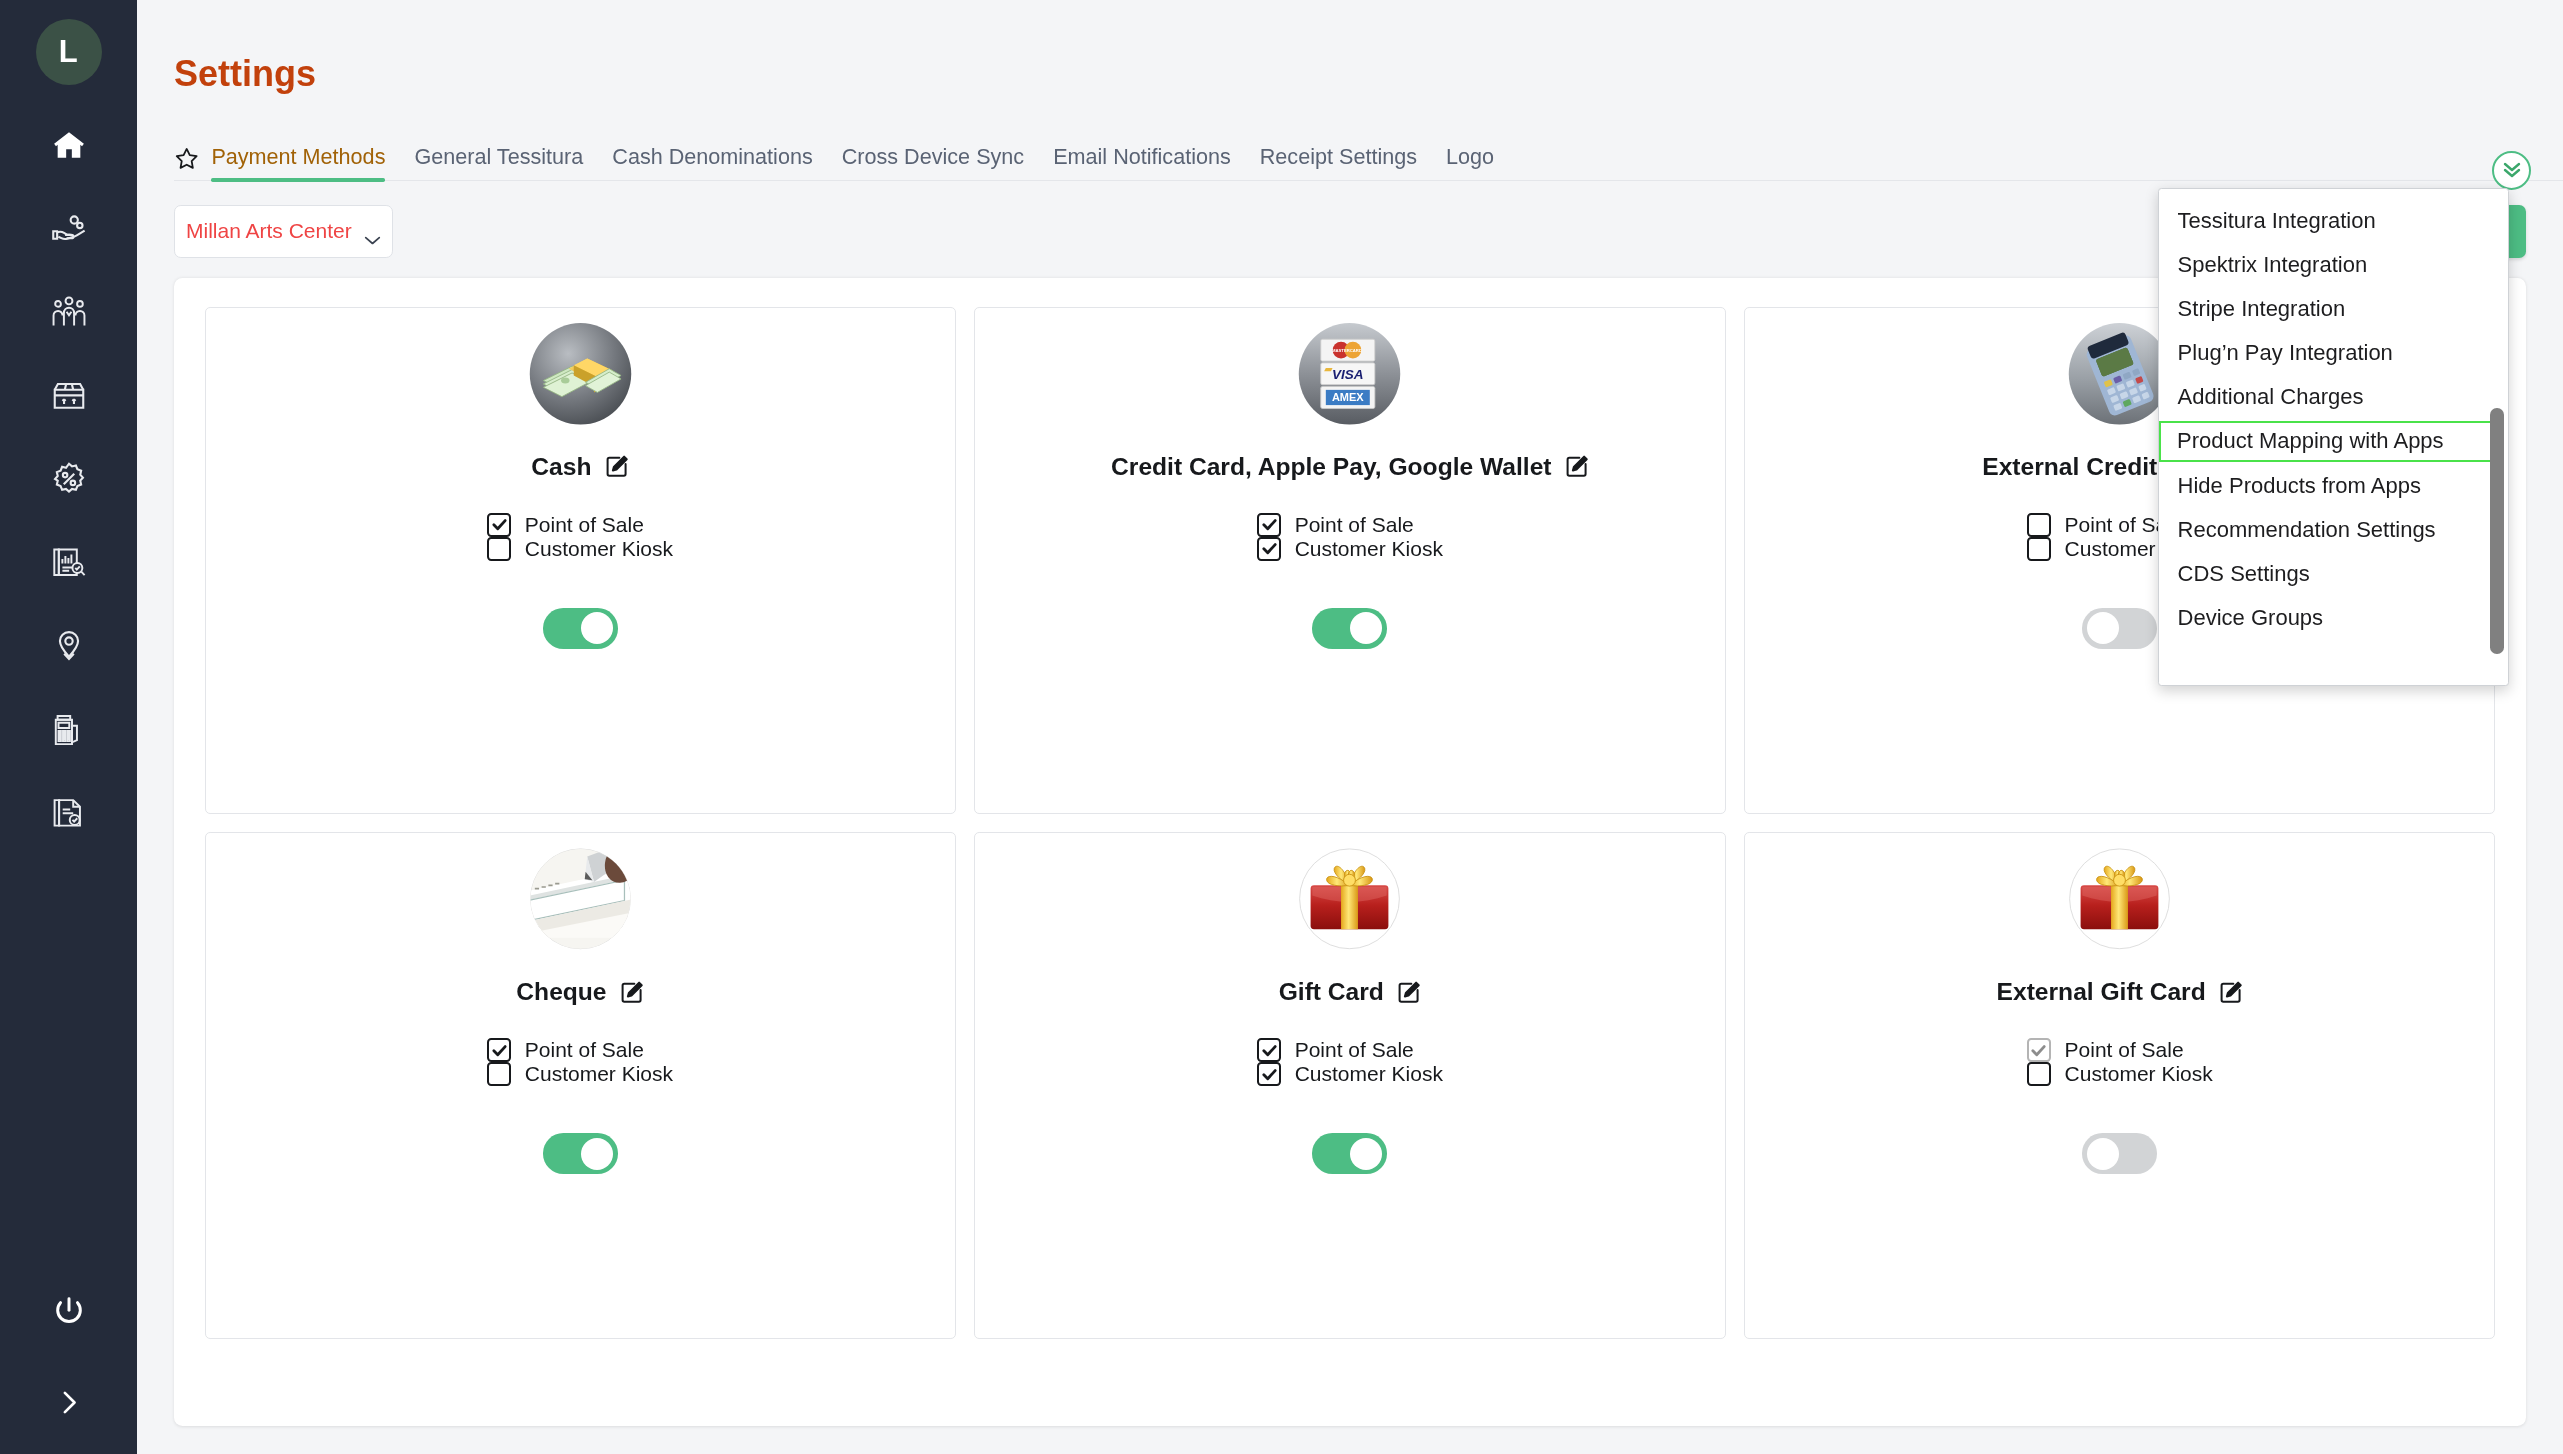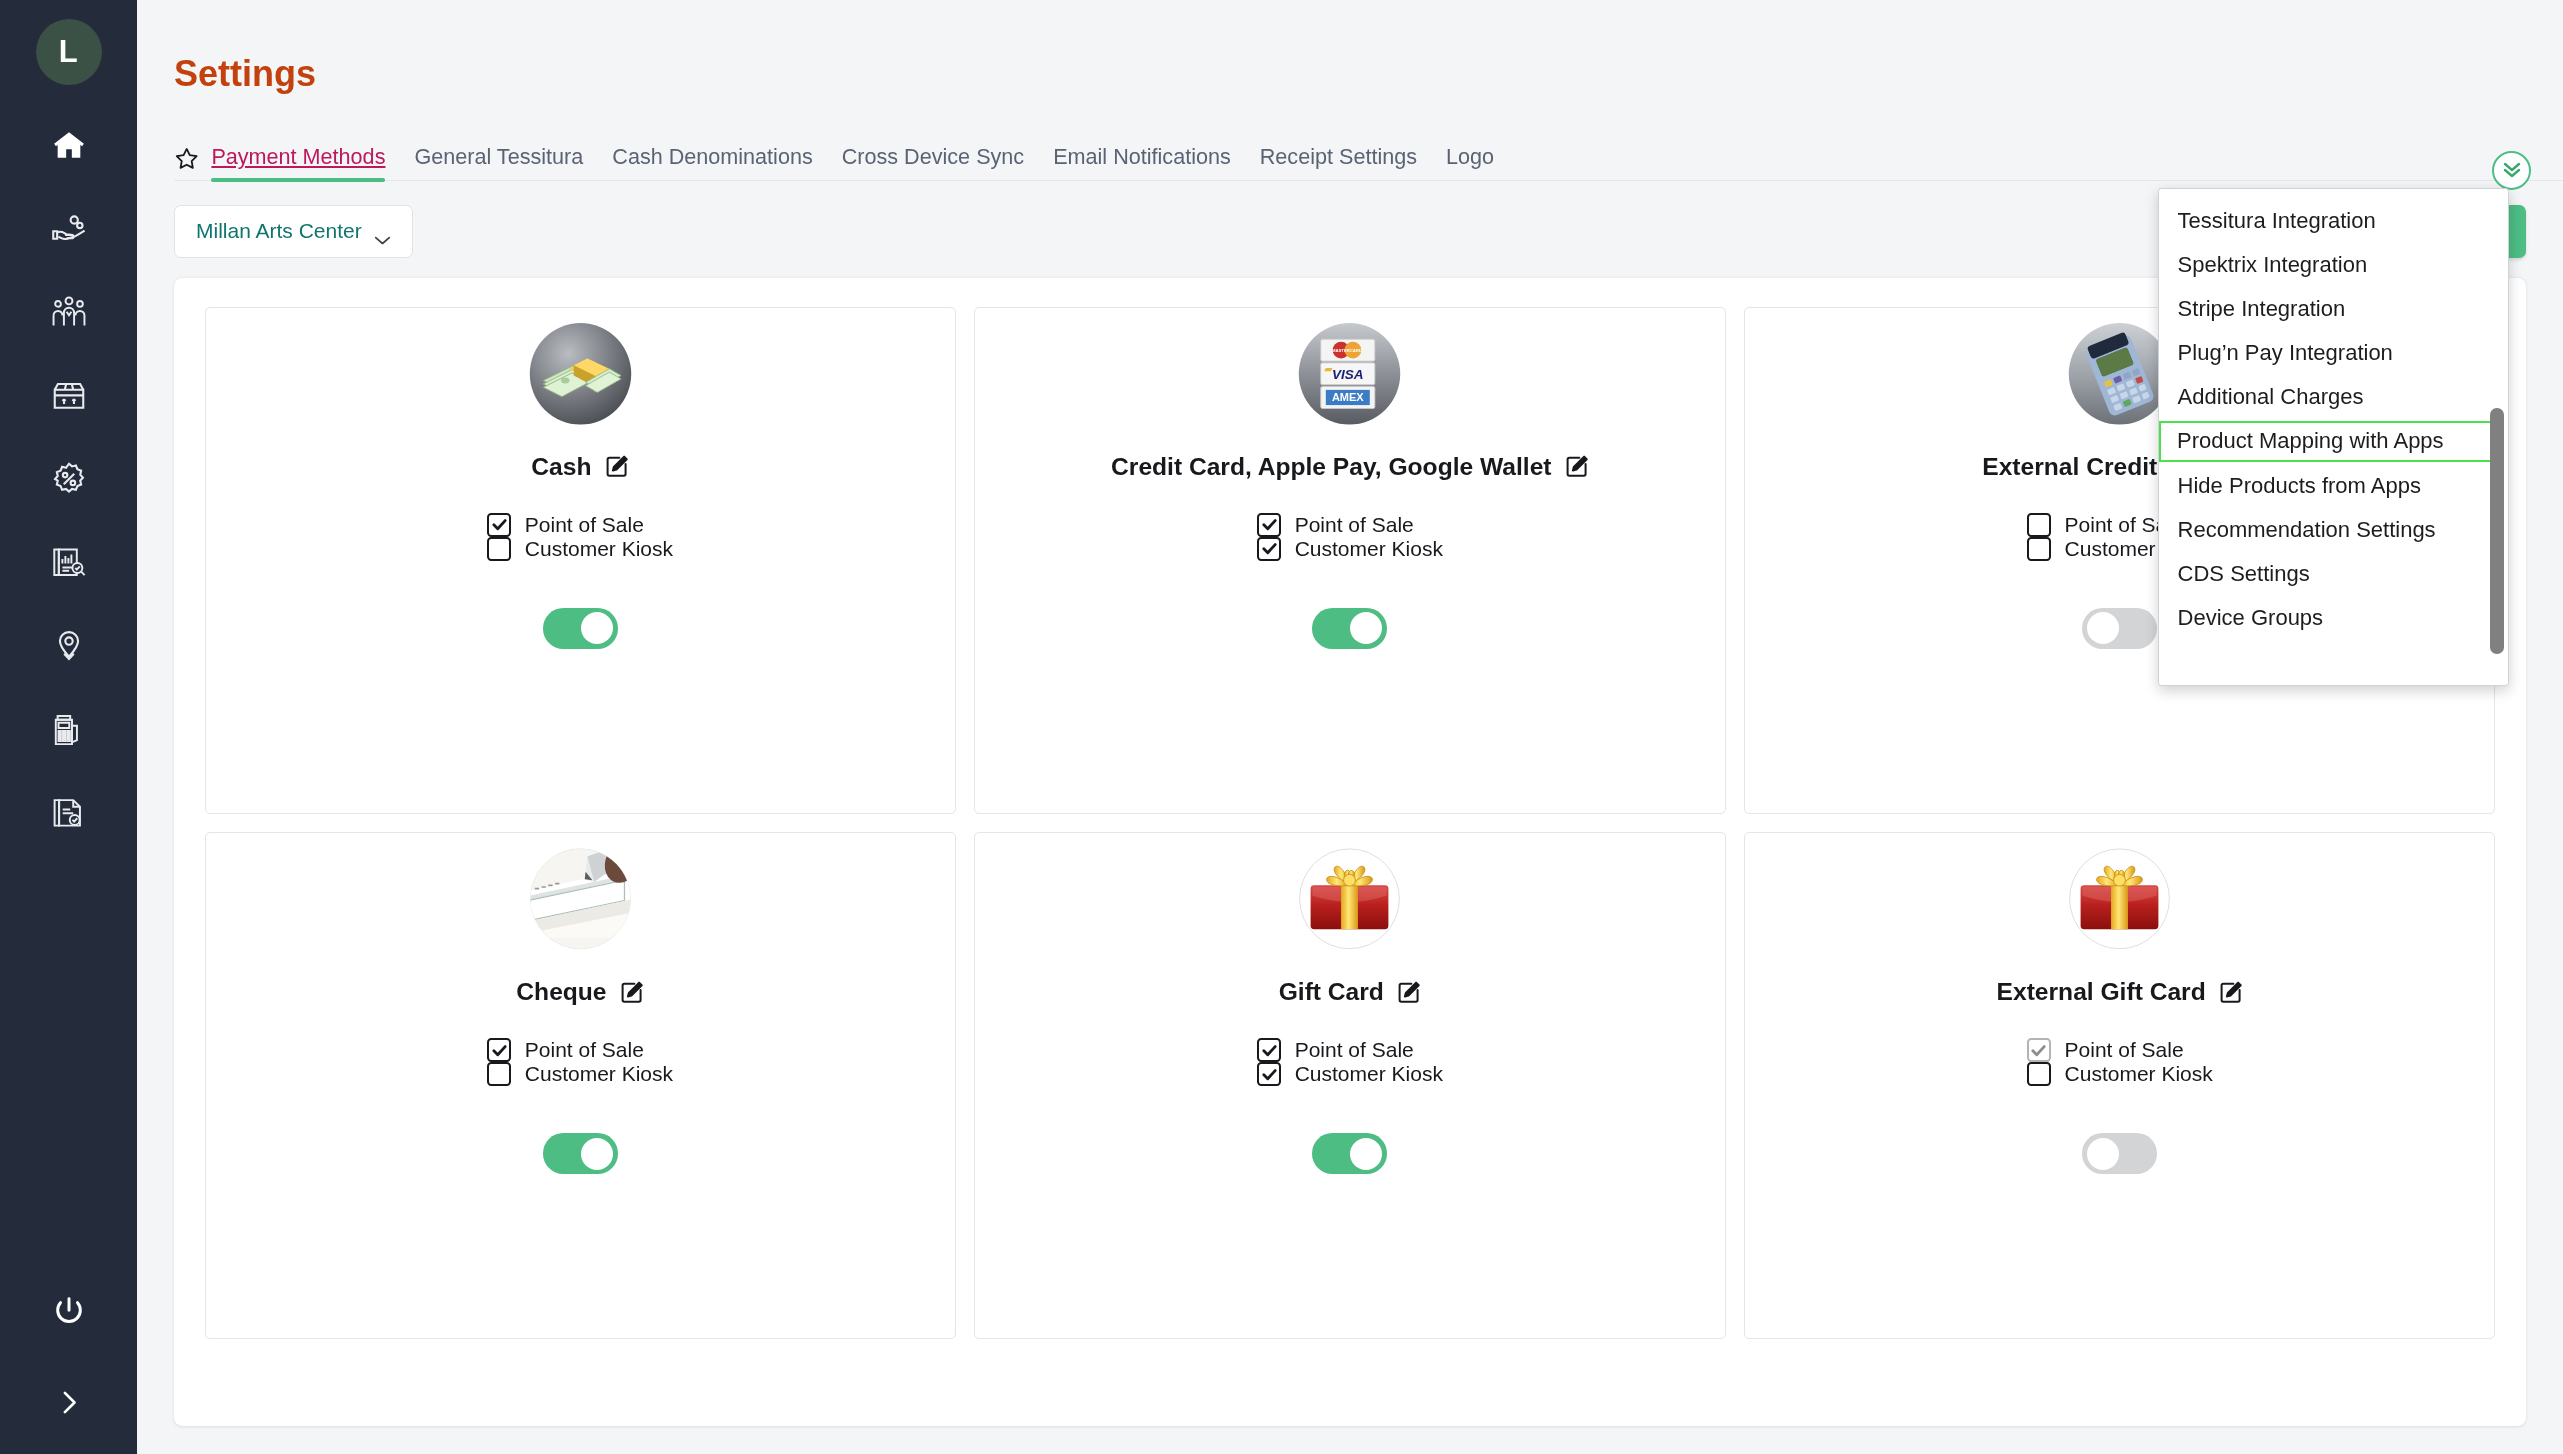--- a/index.html
+++ b/index.html
@@ -58,37 +58,37 @@
     position: relative;
     height: 47px;
   }
   .star-icon { margin: 0 12px 8.5px 0; display: flex; align-items: flex-end; }
   .tab {
     font-size: 21.6px; color: #5a6374;
     padding: 0 0 12px 0; margin-right: 29px;
     cursor: pointer; white-space: nowrap;
     position: relative; line-height: 1;
   }
-  .tab.active { color: #be185d; text-decoration: underline; }
+  .tab.active { color: #a16207; }
   .tab.active::after {
     content: ""; position: absolute; left: 0; right: 0; bottom: -1.7px;
     height: 4.2px; background: #4dbd84; border-radius: 1.7px;
   }
 
   
   .toolbar {
     margin: 22px 37px 0 37px;
     display: flex; align-items: center; justify-content: space-between;
     height: 56px;
   }
   .loc-select {
     background: #ffffff; border: 0.8px solid #dfe2e7; border-radius: 6.8px;
-    height: 53px; padding: 0 21px;
+    height: 53px; padding: 0 11px;
     display: flex; align-items: center; gap: 12px;
-    font-size: 21px; color: #0f766e; font-weight: 500;
+    font-size: 21px; color: #ef4444; font-weight: 500;
     cursor: pointer;
   }
   .chev-sm { width: 17px; height: 10.2px; }
   .other-btn {
     background: #4dbd84; color: #ffffff; border: none; border-radius: 6.8px;
     height: 53px; padding: 0 24px;
     font-size: 21px; font-family: inherit; font-weight: 500;
     cursor: pointer; white-space: nowrap;
     box-shadow: 0 1.7px 3.4px rgba(0,0,0,.12);
   }

